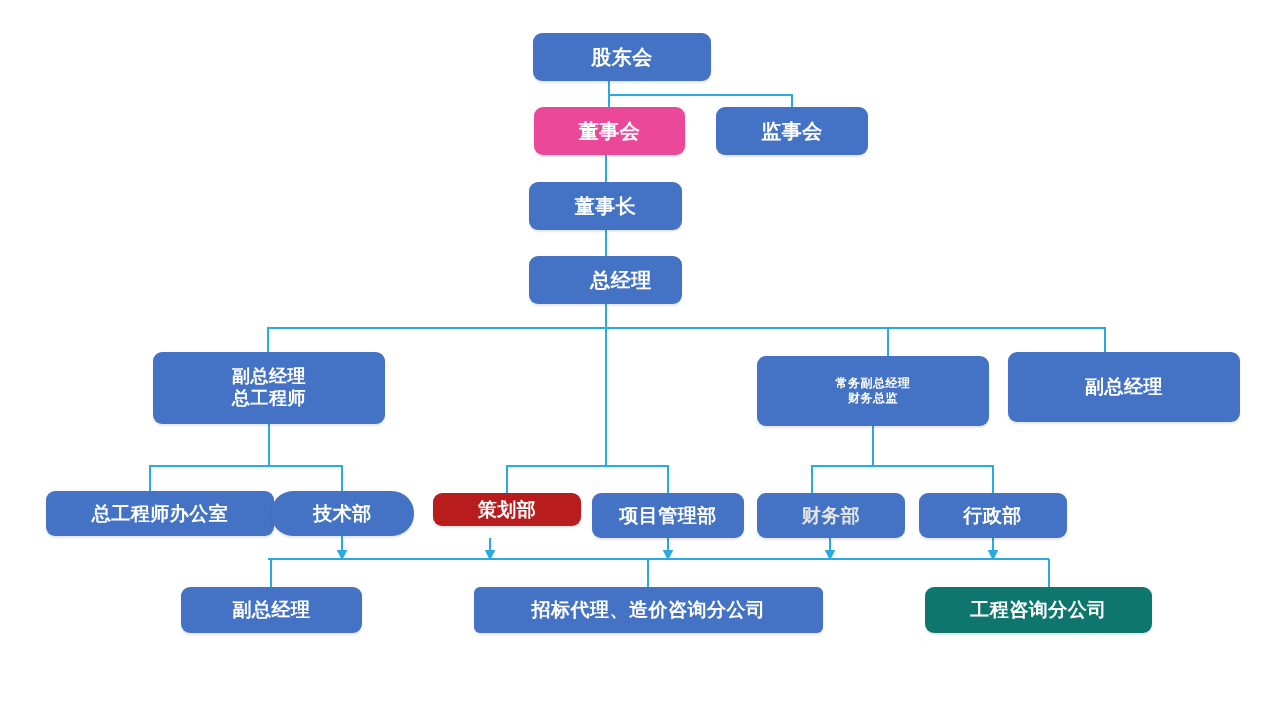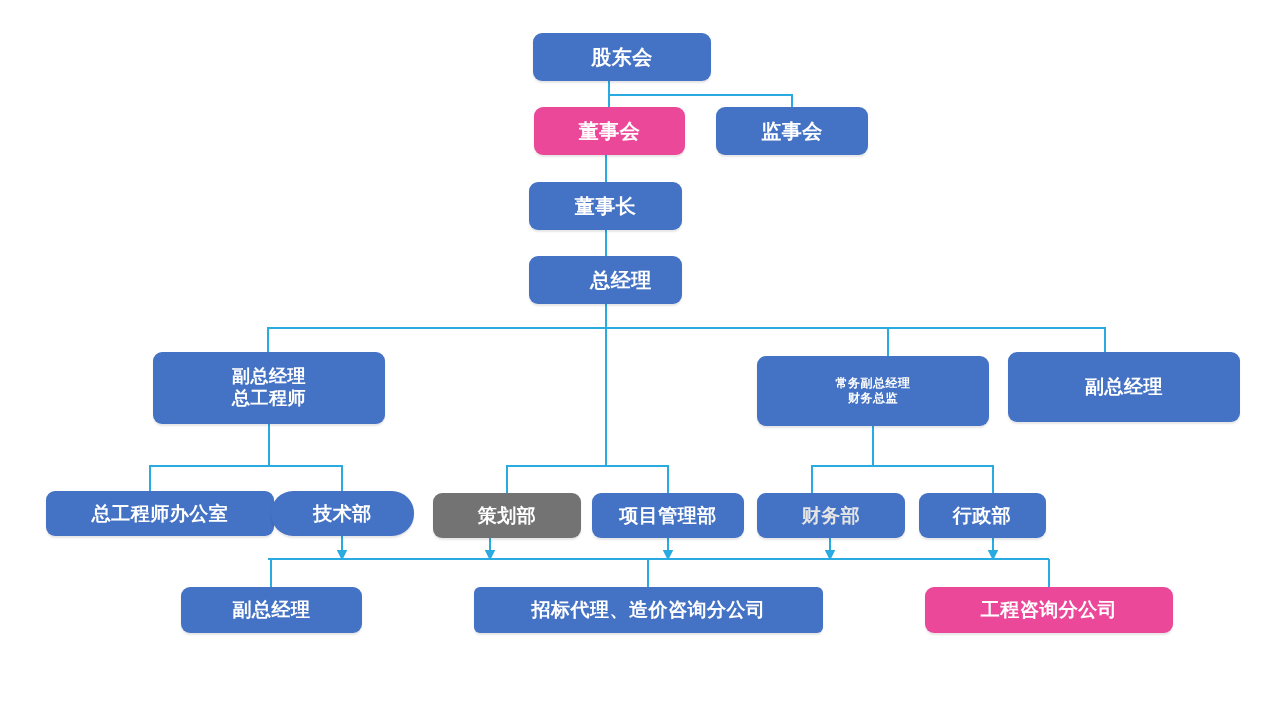--- a/index.html
+++ b/index.html
@@ -95,22 +95,22 @@
       <div class="node" style="left: 716px; top: 107px; width: 152px; height: 48px; font-size: 20px; background: rgb(68, 114, 196); color: rgb(255, 255, 255);"><span class="label">监事会</span></div>
       <div class="node" style="left: 529px; top: 182px; width: 153px; height: 48px; font-size: 20px; background: rgb(68, 114, 196); color: rgb(255, 255, 255);"><span class="label">董事长</span></div>
       <div class="node" style="left: 529px; top: 256px; width: 153px; height: 48px; font-size: 20px; background: rgb(68, 114, 196); color: rgb(255, 255, 255); padding-left: 41px;"><span class="label">总经理</span></div>
       <div class="node" style="left: 153px; top: 352px; width: 232px; height: 72px; font-size: 18px; background: rgb(68, 114, 196); color: rgb(255, 255, 255);"><span class="label">副总经理
 总工程师</span></div>
       <div class="node" style="left: 757px; top: 356px; width: 232px; height: 70px; font-size: 12px; background: rgb(68, 114, 196); color: rgb(255, 255, 255);"><span class="label">常务副总经理
 财务总监</span></div>
       <div class="node" style="left: 1008px; top: 352px; width: 232px; height: 70px; font-size: 19px; background: rgb(68, 114, 196); color: rgb(255, 255, 255);"><span class="label">副总经理</span></div>
       <div class="node" style="left: 46px; top: 491px; width: 228px; height: 45px; font-size: 19px; background: rgb(68, 114, 196); color: rgb(255, 255, 255);"><span class="label">总工程师办公室</span></div>
       <div class="node" style="left: 271px; top: 491px; width: 143px; height: 45px; font-size: 19px; background: rgb(68, 114, 196); color: rgb(255, 255, 255); border-radius: 22px;"><span class="label">技术部</span></div>
-      <div class="node" style="left: 433px; top: 493px; width: 148px; height: 45px; font-size: 19px; background: #737373; color: rgb(255, 255, 255);"><span class="label">策划部</span></div>
+      <div class="node" style="left: 433px; top: 493px; width: 148px; height: 33px; font-size: 19px; background: #b91c1c; color: rgb(255, 255, 255);"><span class="label">策划部</span></div>
       <div class="node" style="left: 592px; top: 493px; width: 152px; height: 45px; font-size: 19px; background: rgb(68, 114, 196); color: rgb(255, 255, 255);"><span class="label">项目管理部</span></div>
       <div class="node" style="left: 757px; top: 493px; width: 148px; height: 45px; font-size: 19px; background: rgb(68, 114, 196); color: #e5e5e5;"><span class="label">财务部</span></div>
-      <div class="node" style="left: 919px; top: 493px; width: 127px; height: 45px; font-size: 19px; background: rgb(68, 114, 196); color: rgb(255, 255, 255); padding-left: 9px;"><span class="label">行政部</span></div>
+      <div class="node" style="left: 919px; top: 493px; width: 148px; height: 45px; font-size: 19px; background: rgb(68, 114, 196); color: rgb(255, 255, 255); padding-left: 9px;"><span class="label">行政部</span></div>
       <div class="node" style="left: 181px; top: 587px; width: 181px; height: 46px; font-size: 19px; background: rgb(68, 114, 196); color: rgb(255, 255, 255);"><span class="label">副总经理</span></div>
       <div class="node" style="left: 474px; top: 587px; width: 349px; height: 46px; font-size: 19px; background: rgb(68, 114, 196); color: rgb(255, 255, 255); border-radius: 6px;"><span class="label">招标代理、造价咨询分公司</span></div>
-      <div class="node" style="left: 925px; top: 587px; width: 248px; height: 46px; font-size: 19px; background: #ec4899; color: rgb(255, 255, 255); align-items: center;"><span class="label">工程咨询分公司</span></div>
+      <div class="node" style="left: 925px; top: 587px; width: 227px; height: 46px; font-size: 19px; background: #0f766e; color: rgb(255, 255, 255); align-items: center;"><span class="label">工程咨询分公司</span></div>
     </div>
 
 </div>
 
 </body></html>

